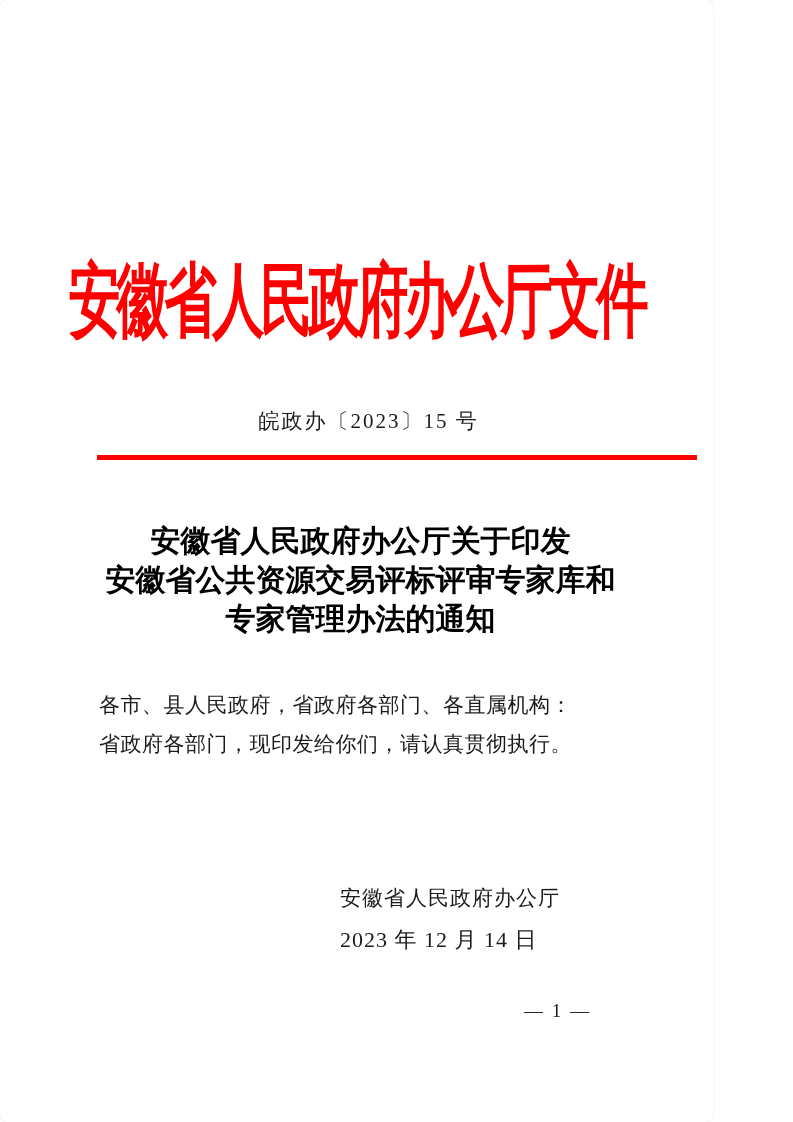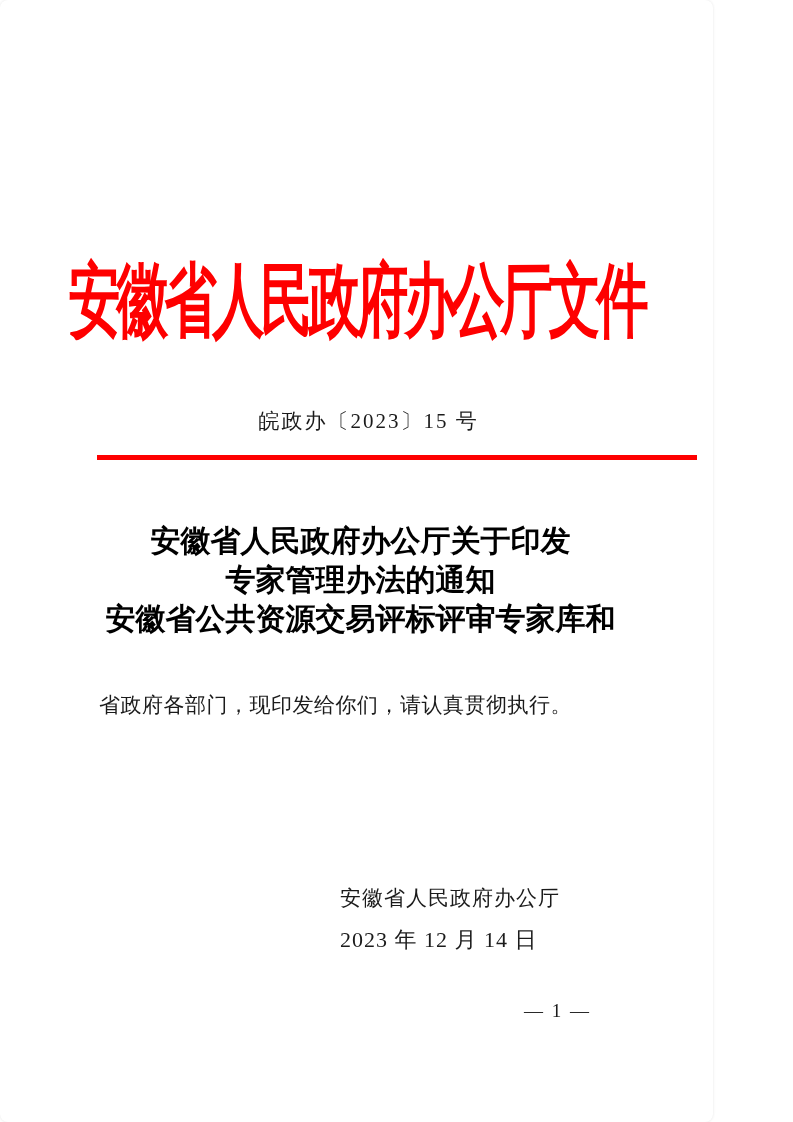--- a/index.html
+++ b/index.html
@@ -128,25 +128,26 @@
   <div class="red-head">
     <span class="stretch">安徽省人民政府办公厅文件</span>
   </div>
 
   <div class="doc-number">皖政办〔2023〕15 号</div>
 
   <div class="red-line"></div>
 
   <div class="title-block">
     <div>安徽省人民政府办公厅关于印发</div>
+    <div>安徽省公共资源交易评标评审专家库和</div>
     <div>专家管理办法的通知</div>
-    <div>安徽省公共资源交易评标评审专家库和</div>
   </div>
 
   <div class="body-block">
+    <div class="body-line">各市、县人民政府，省政府各部门、各直属机构：</div>
     <div class="body-line">省政府各部门，现印发给你们，请认真贯彻执行。</div>
   </div>
 
   <div class="sign-block">
     <div class="signature">安徽省人民政府办公厅</div>
     <div class="date">2023 年 12 月 14 日</div>
   </div>
 
   <div class="page-number">— 1 —</div>
 

